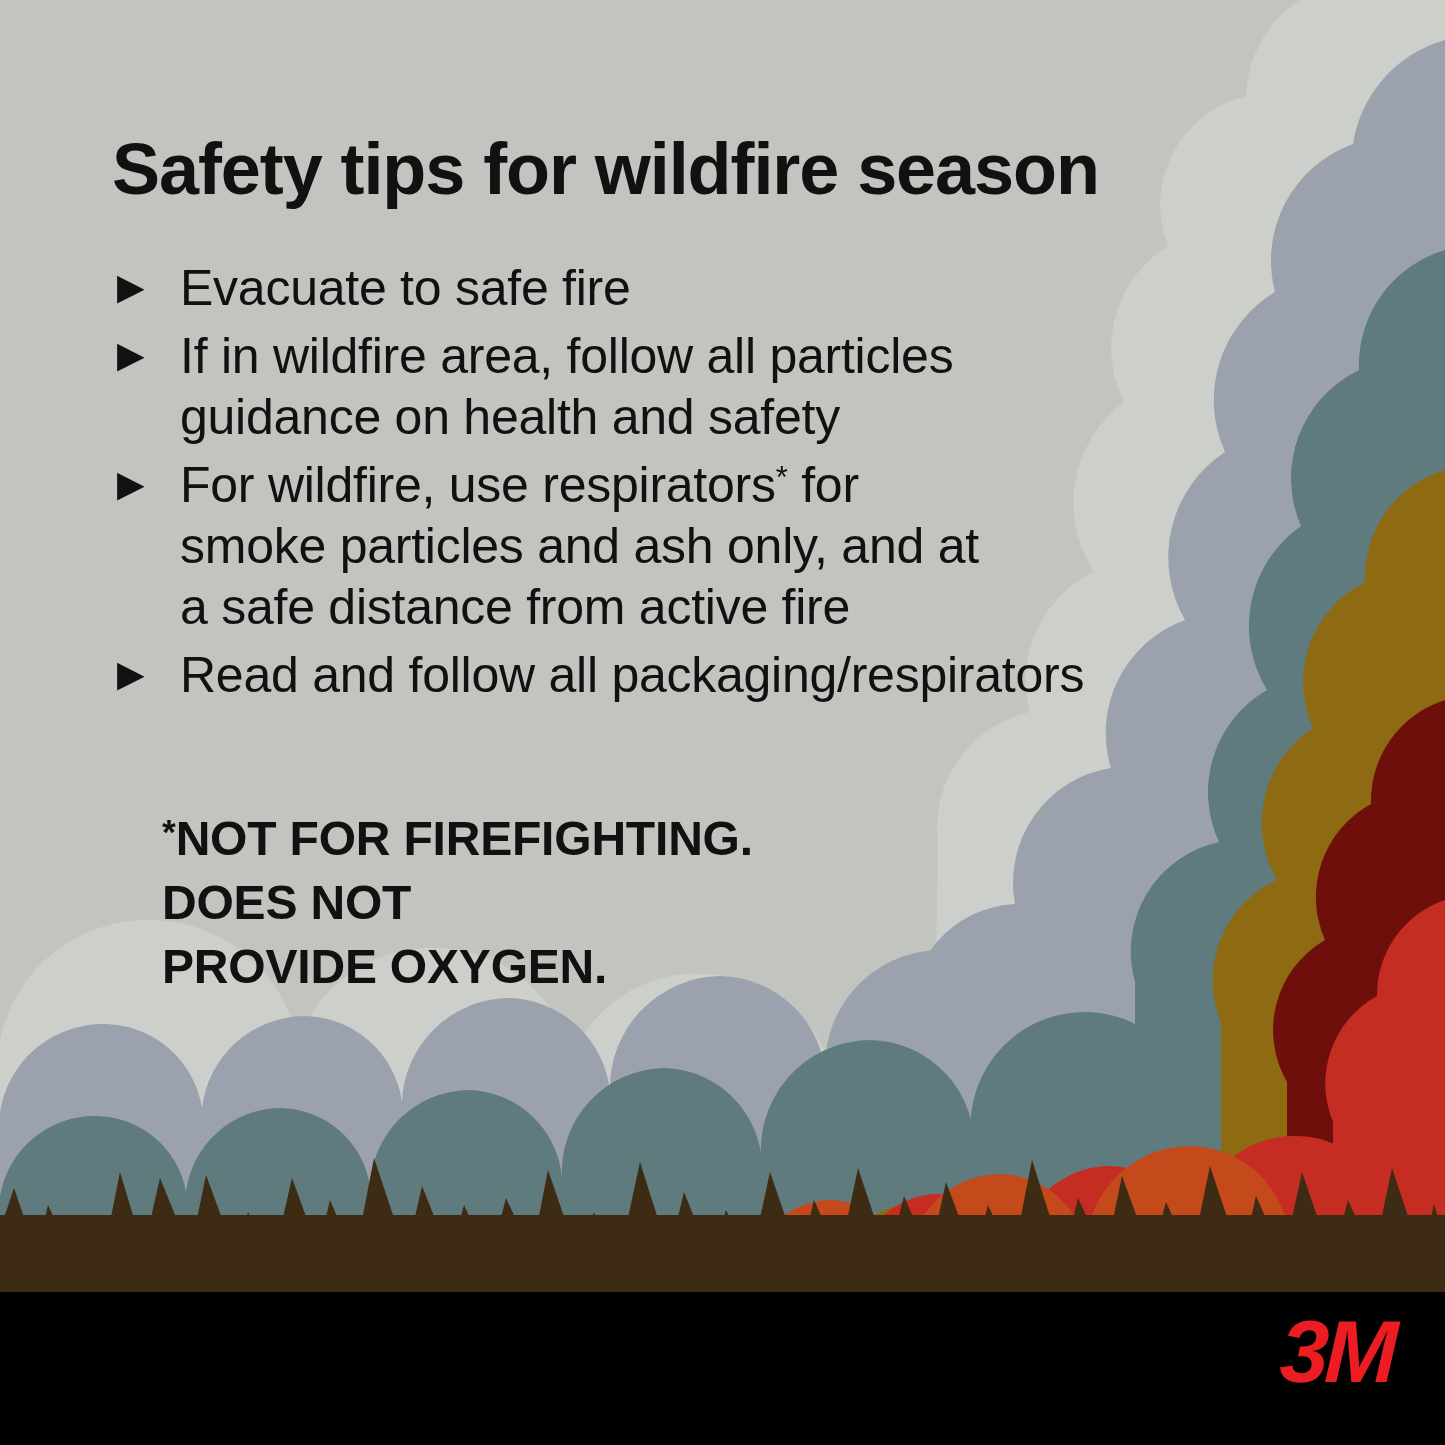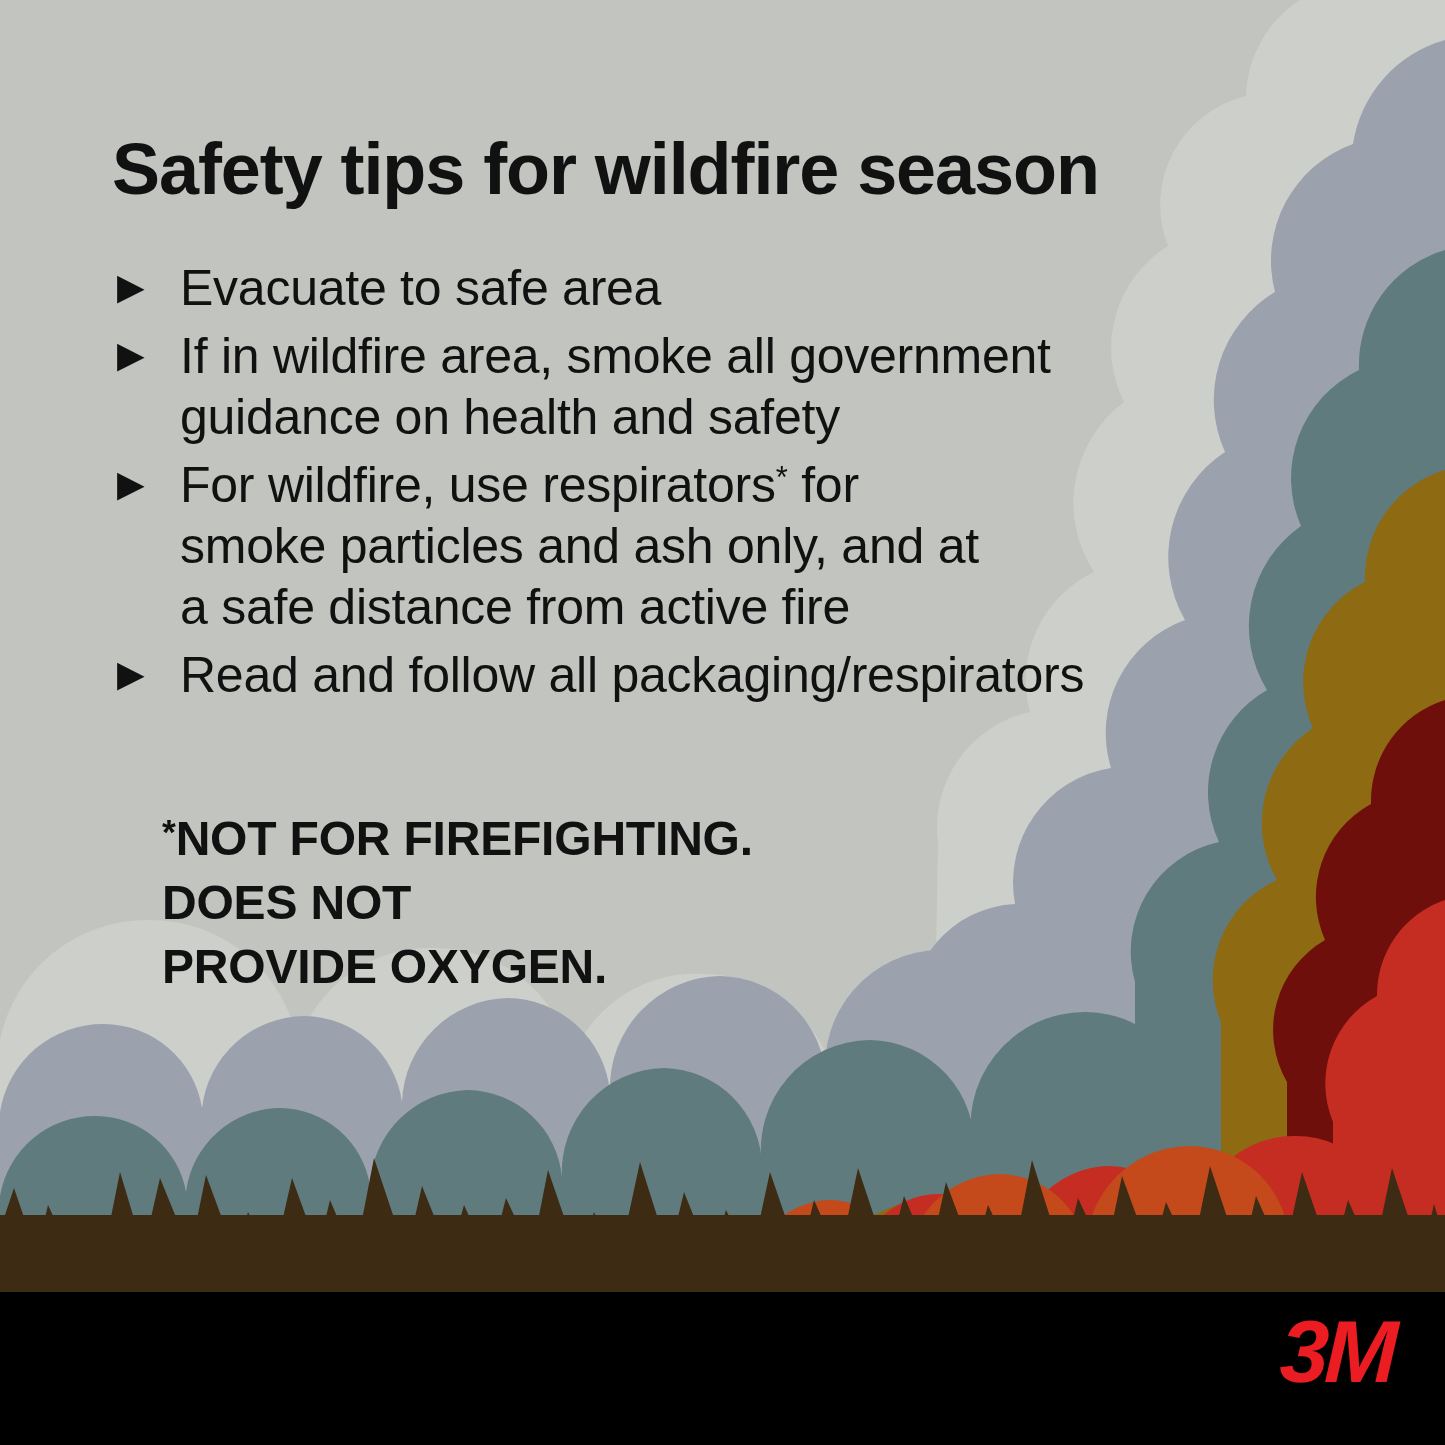--- a/index.html
+++ b/index.html
@@ -328,26 +328,26 @@
   </svg>
 
   <div id="content">
 
     <h1 class="title">Safety tips for wildfire season</h1>
 
     <ul class="bullet-list">
 
       <li class="bullet-item">
         <span class="bullet-marker">▶</span>
-        <span class="bullet-text">Evacuate to safe area</span>
+        <span class="bullet-text">Evacuate to safe fire</span>
       </li>
 
       <li class="bullet-item">
         <span class="bullet-marker">▶</span>
-        <span class="bullet-text">If in wildfire area, smoke all government
+        <span class="bullet-text">If in wildfire area, follow all particles
 guidance on health and safety</span>
       </li>
 
       <li class="bullet-item">
         <span class="bullet-marker">▶</span>
         <span class="bullet-text"><span>For wildfire, use respirators</span><span class="fn-star">*</span><span> for
 smoke particles and ash only, and at
 a safe distance from active fire</span></span>
       </li>
 

